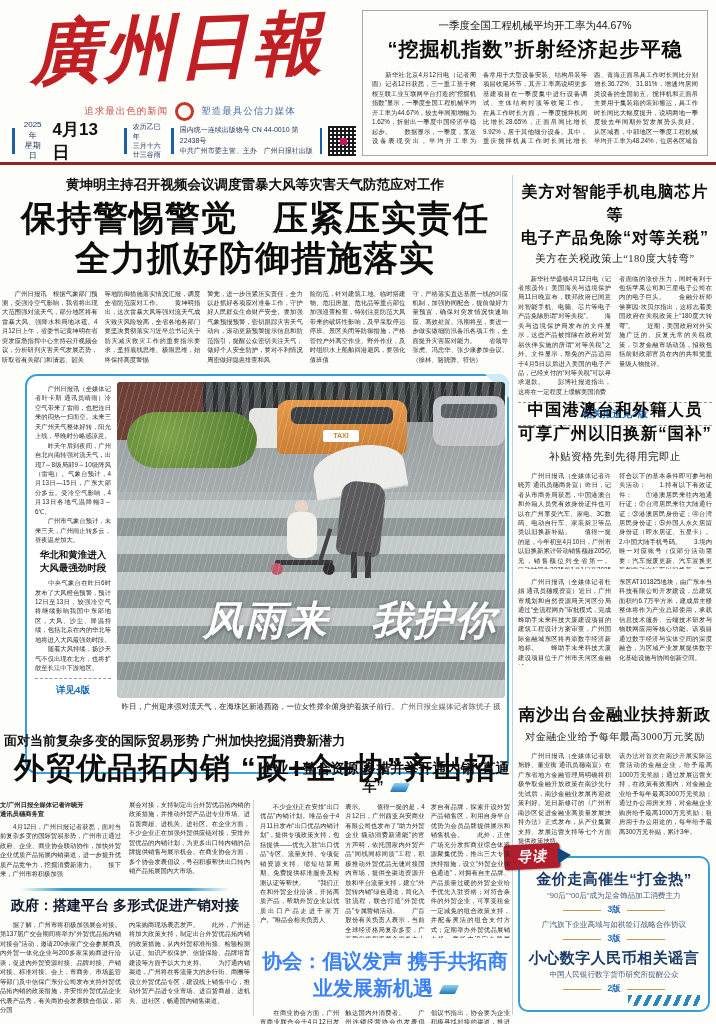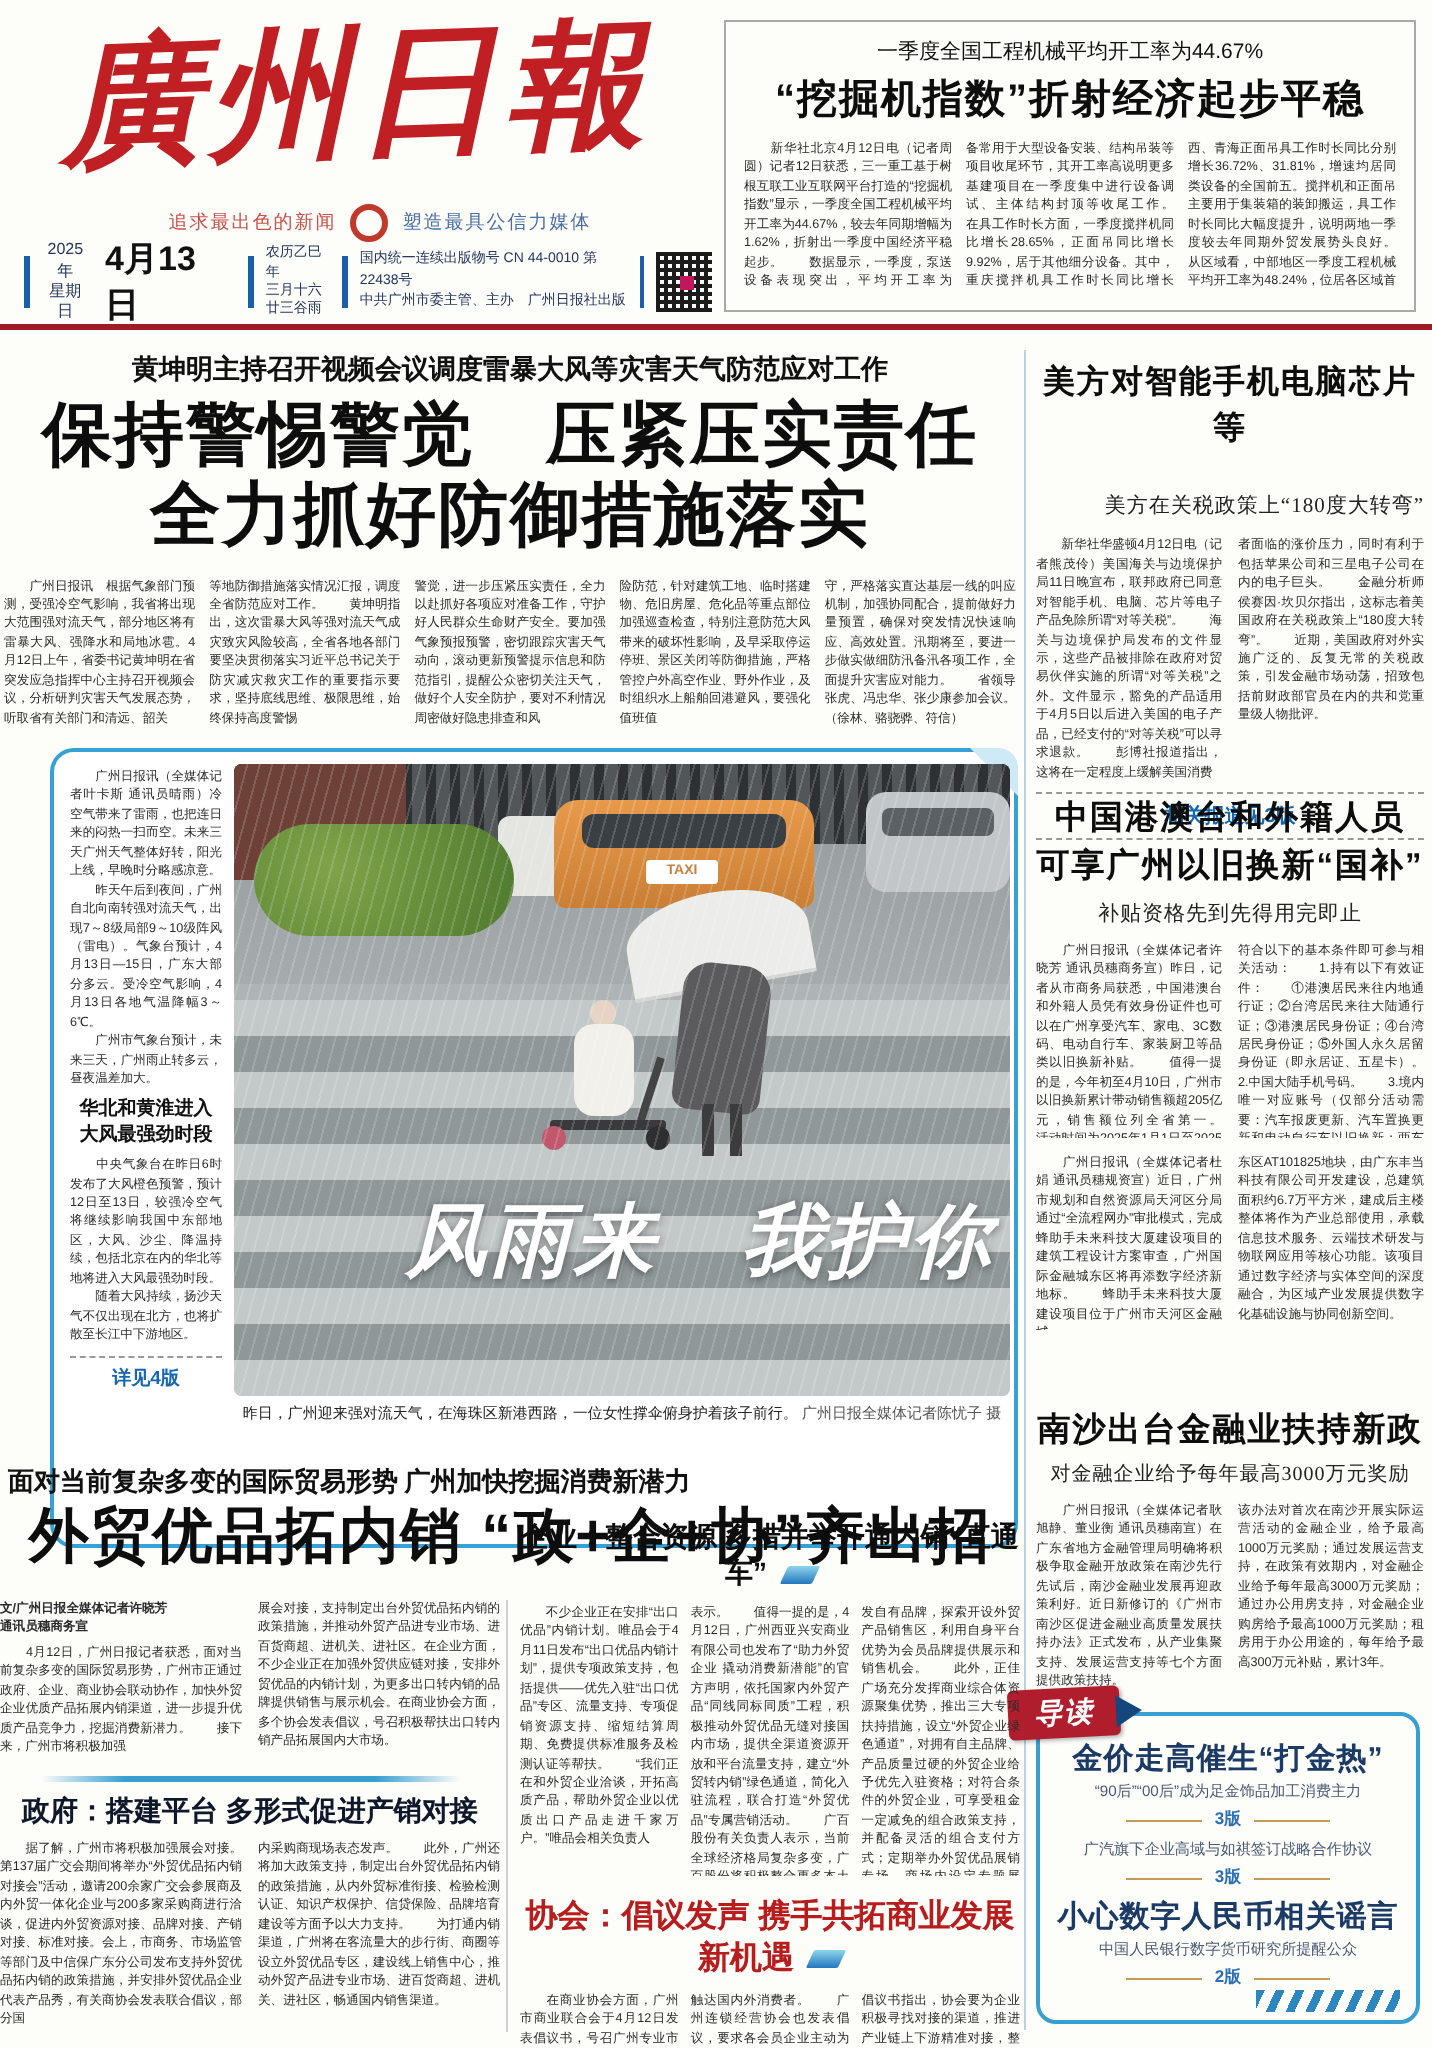--- a/index.html
+++ b/index.html
@@ -83,21 +83,22 @@
       <div class="col bt">警觉，进一步压紧压实责任，全力以赴抓好各项应对准备工作，守护好人民群众生命财产安全。要加强气象预报预警，密切跟踪灾害天气动向，滚动更新预警提示信息和防范指引，提醒公众密切关注天气，做好个人安全防护，要对不利情况周密做好隐患排查和风</div>
       <div class="col bt">险防范，针对建筑工地、临时搭建物、危旧房屋、危化品等重点部位加强巡查检查，特别注意防范大风带来的破坏性影响，及早采取停运停班、景区关闭等防御措施，严格管控户外高空作业、野外作业，及时组织水上船舶回港避风，要强化值班值</div>
       <div class="col bt">守，严格落实直达基层一线的叫应机制，加强协同配合，提前做好力量预置，确保对突发情况快速响应、高效处置。汛期将至，要进一步做实做细防汛备汛各项工作，全面提升灾害应对能力。　　省领导张虎、冯忠华、张少康参加会议。（徐林、骆骁骅、符信）</div>
     </div>
   </div>
 
   <div class="abs" style="left:512px;top:175px;width:1px;height:840px;background:#bcd2e4;"></div>
 
   <div class="abs" style="left:518px;top:180px;width:194px;">
     <div class="center headline" style="font-size:16px;line-height:1.45;">美方对智能手机电脑芯片等</div>
-    <div class="center subhead serif" style="margin-top:20px;text-align:right;">美方在关税政策上“180度大转弯”</div>
+    <div class="center headline" style="font-size:16px;line-height:1.45;">电子产品免除“对等关税”</div>
+    <div class="center subhead serif" style="margin-top:2px;">美方在关税政策上“180度大转弯”</div>
     <div class="colrow" style="gap:8px;margin-top:8px;height:122px;">
       <div class="col bt">　　新华社华盛顿4月12日电（记者熊茂伶）美国海关与边境保护局11日晚宣布，联邦政府已同意对智能手机、电脑、芯片等电子产品免除所谓“对等关税”。　　海关与边境保护局发布的文件显示，这些产品被排除在政府对贸易伙伴实施的所谓“对等关税”之外。文件显示，豁免的产品适用于4月5日以后进入美国的电子产品，已经支付的“对等关税”可以寻求退款。　　彭博社报道指出，这将在一定程度上缓解美国消费</div>
       <div class="col bt">者面临的涨价压力，同时有利于包括苹果公司和三星电子公司在内的电子巨头。　　金融分析师侯赛因·坎贝尔指出，这标志着美国政府在关税政策上“180度大转弯”。　　近期，美国政府对外实施广泛的、反复无常的关税政策，引发金融市场动荡，招致包括前财政部官员在内的共和党重量级人物批评。</div>
     </div>
     <div class="center bluelink" style="font-size:10px;border-top:1px dashed #999;border-bottom:1px dashed #999;padding:4px 0;margin-top:6px;">相关报道见3版</div>
   </div>
 
   <div class="abs" style="left:518px;top:398px;width:194px;">
     <div class="center headline" style="font-size:16.5px;line-height:1.45;">中国港澳台和外籍人员</div>
     <div class="center headline" style="font-size:16.5px;line-height:1.45;">可享广州以旧换新“国补”</div>
@@ -231,21 +232,21 @@
 
   <div class="abs" style="left:260px;top:760px;width:250px;">
     <div class="center" style="font-size:14px;font-weight:900;color:#0d0d0d;">
       <span>企业：整合资源 多措并举开通内销“直通车”</span><span class="secicon"></span>
     </div>
     <div class="colrow" style="gap:6px;height:136px;margin-top:6px;">
       <div class="col bt">　　不少企业正在安排“出口优品”内销计划。唯品会于4月11日发布“出口优品内销计划”，提供专项政策支持，包括提供——优先入驻“出口优品”专区、流量支持、专项促销资源支持、缩短结算周期、免费提供标准服务及检测认证等帮扶。　　“我们正在和外贸企业洽谈，开拓高质产品，帮助外贸企业以优质出口产品走进千家万户。”唯品会相关负责人</div>
       <div class="col bt">表示。　　值得一提的是，4月12日，广州西亚兴安商业有限公司也发布了“助力外贸企业 撬动消费新潜能”的官方声明，依托国家内外贸产品“同线同标同质”工程，积极推动外贸优品无缝对接国内市场，提供全渠道资源开放和平台流量支持，建立“外贸转内销”绿色通道，简化入驻流程，联合打造“外贸优品”专属营销活动。　　广百股份有关负责人表示，当前全球经济格局复杂多变，广百股份将积极整合更多本土优质企业的供应链资源，联合外贸转型企业开</div>
       <div class="col bt">发自有品牌，探索开设外贸产品销售区，利用自身平台优势为会员品牌提供展示和销售机会。　　此外，正佳广场充分发挥商业综合体资源聚集优势，推出三大专项扶持措施，设立“外贸企业绿色通道”，对拥有自主品牌、产品质量过硬的外贸企业给予优先入驻资格；对符合条件的外贸企业，可享受租金一定减免的组合政策支持，并配备灵活的组合支付方式；定期举办外贸优品展销专场，商场内设定专题展区，集中展示服装、家居、食品等外贸特色商品。</div>
     </div>
-    <div class="center" style="font-size:16px;font-weight:900;color:#b91c1c;margin-top:10px;">
+    <div class="center" style="font-size:20px;font-weight:900;color:#3b82f6;margin-top:10px;">
       <span>协会：倡议发声 携手共拓商业发展新机遇</span><span class="secicon"></span>
     </div>
     <div class="colrow" style="gap:6px;height:72px;margin-top:6px;">
       <div class="col bt">　　在商业协会方面，广州市商业联合会于4月12日发表倡议书，号召广州专业市场充分发挥渠道优势，积极帮扶出口转内销产品拓展国内大市场。同时，电商平台、直播基地等渠道将支持商户优化产品竞争力，扩大产品影响力，</div>
       <div class="col bt">触达国内外消费者。　　广州连锁经营协会也发表倡议，要求各会员企业主动为面临困难的外贸企业建立对接渠道，加强信息与资源共享，深化产业链供应链协同合作。　　广州国际会议展览业协会4月12日发布“广州会展业全力助推外贸企业开拓国内市场倡议书”。该</div>
       <div class="col bt">倡议书指出，协会要为企业积极寻找对接的渠道，推进产业链上下游精准对接，整合优势资源，为外贸商品内销带来提升，化解外贸企业的燃眉之急；倡议各展会主办方利用各自展会平台，为外贸优品参展拓展内销市场提供便利和支持，对首次参展的企业予以优惠，帮助企业顺利过渡。</div>
     </div>
   </div>
 
 </div>

